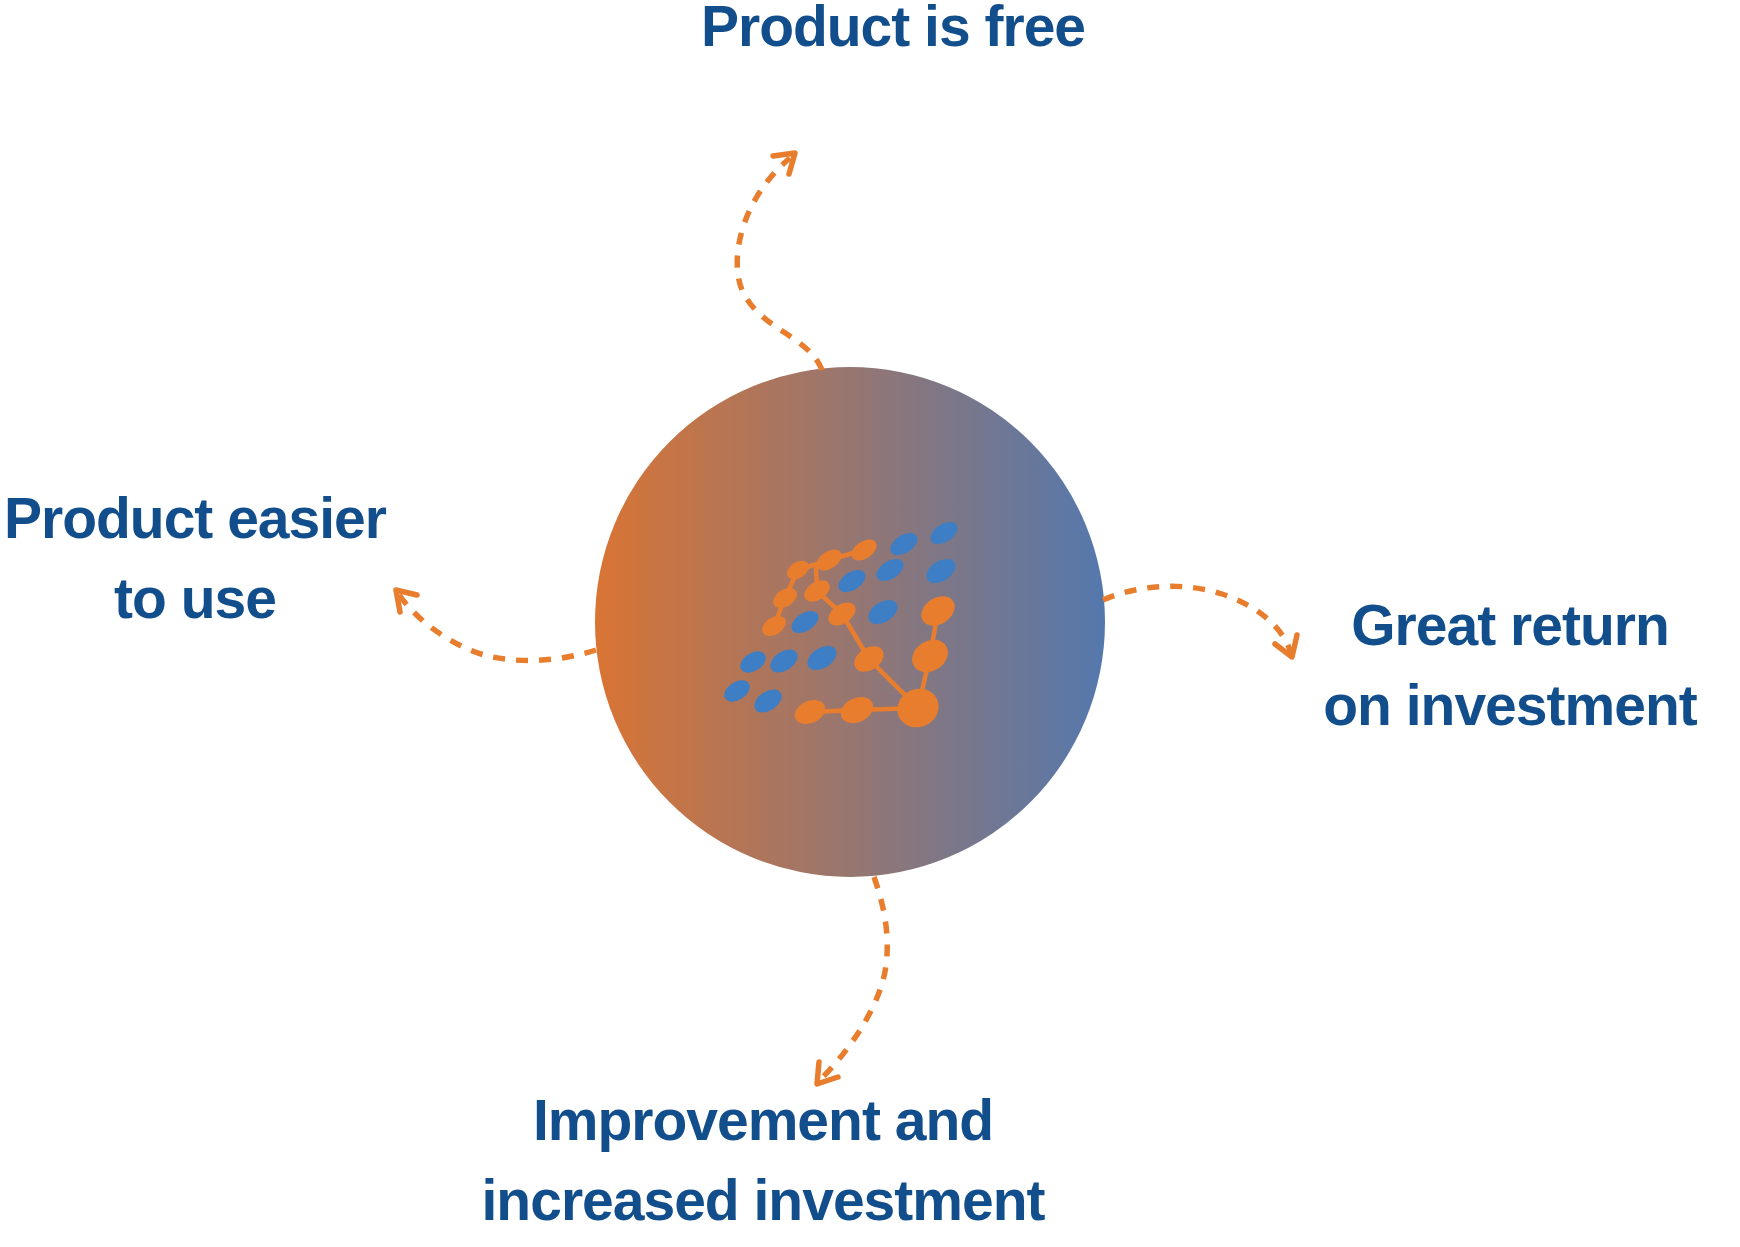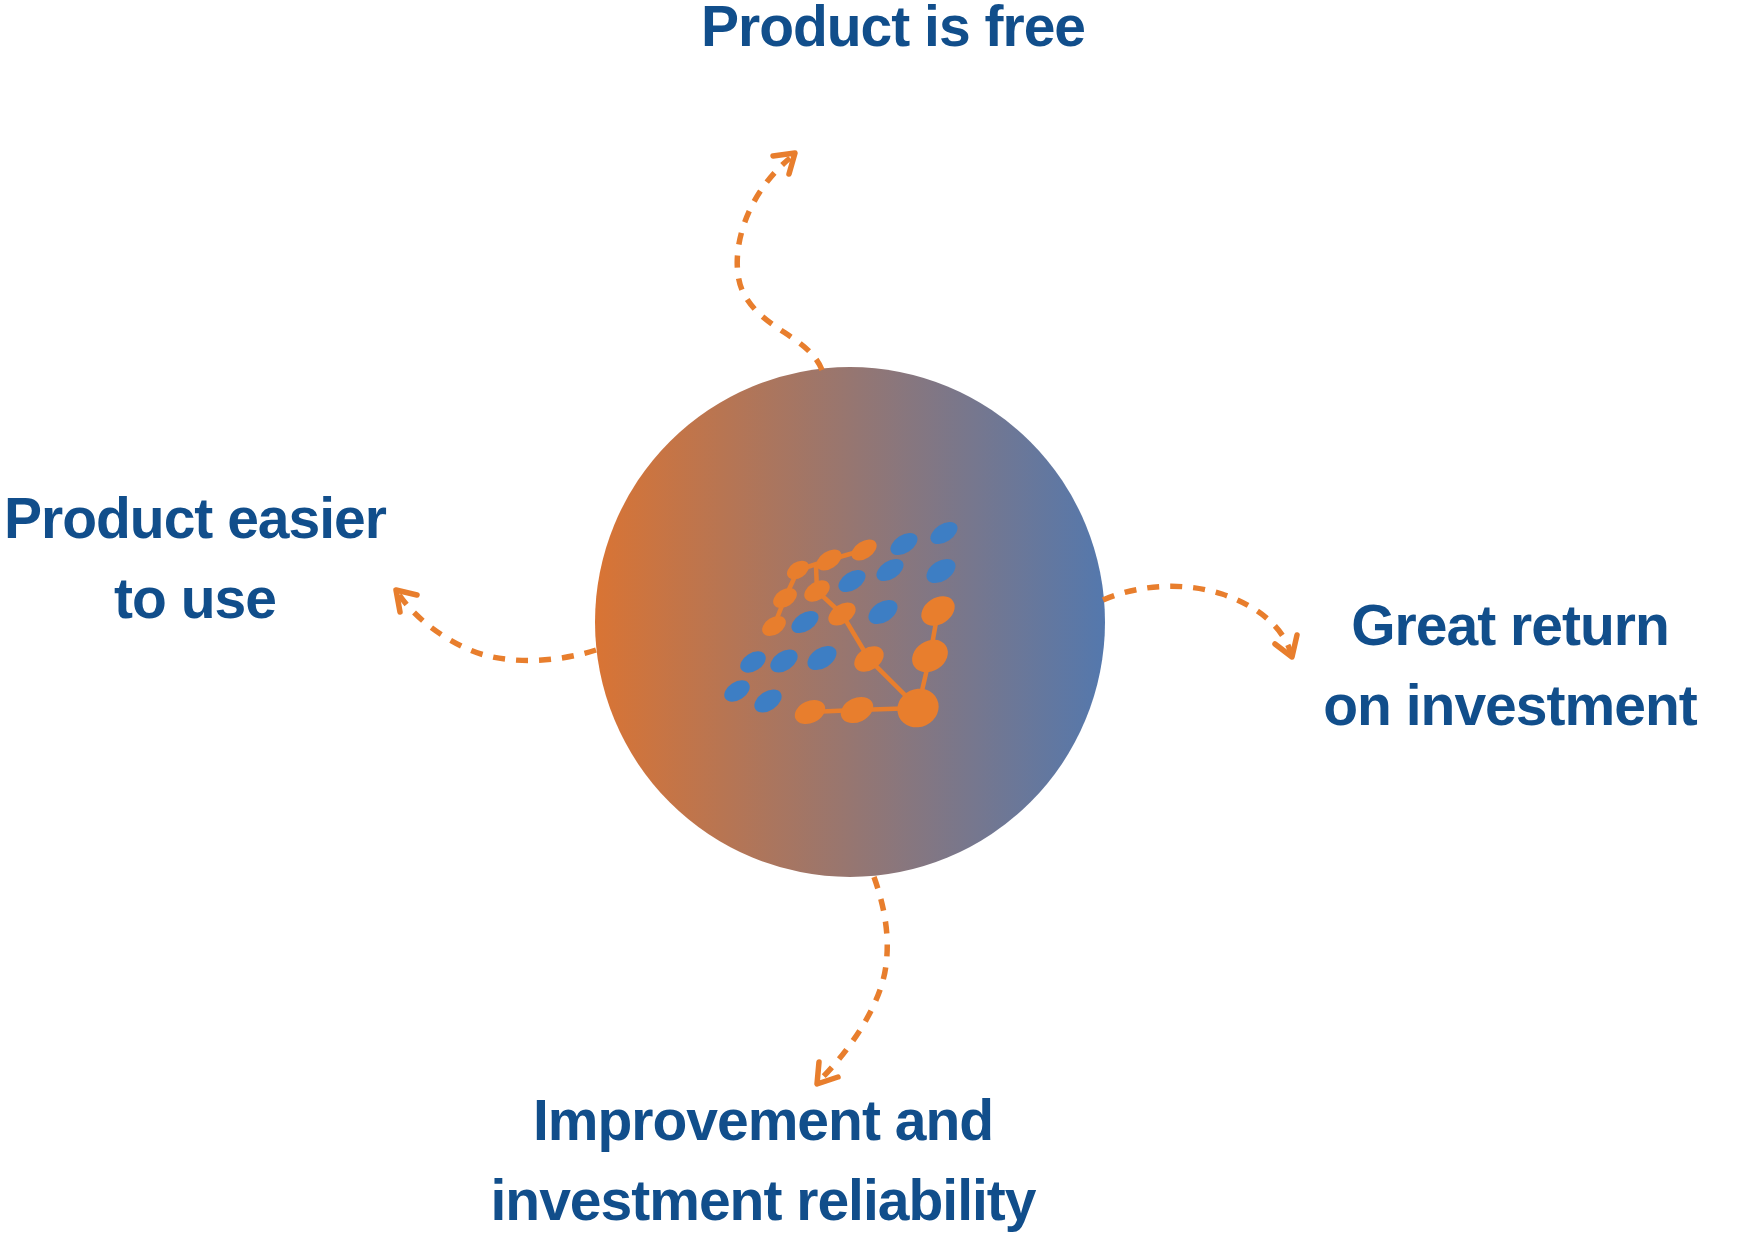--- a/index.html
+++ b/index.html
@@ -104,16 +104,16 @@
     <div>to use</div>
   </div>
 
   <div class="label label-right">
     <div>Great return</div>
     <div>on investment</div>
   </div>
 
   <div class="label label-bottom">
     <div>Improvement and</div>
-    <div>investment reliability</div>
+    <div>increased investment</div>
   </div>
 
 </div>
 
 </body></html>

